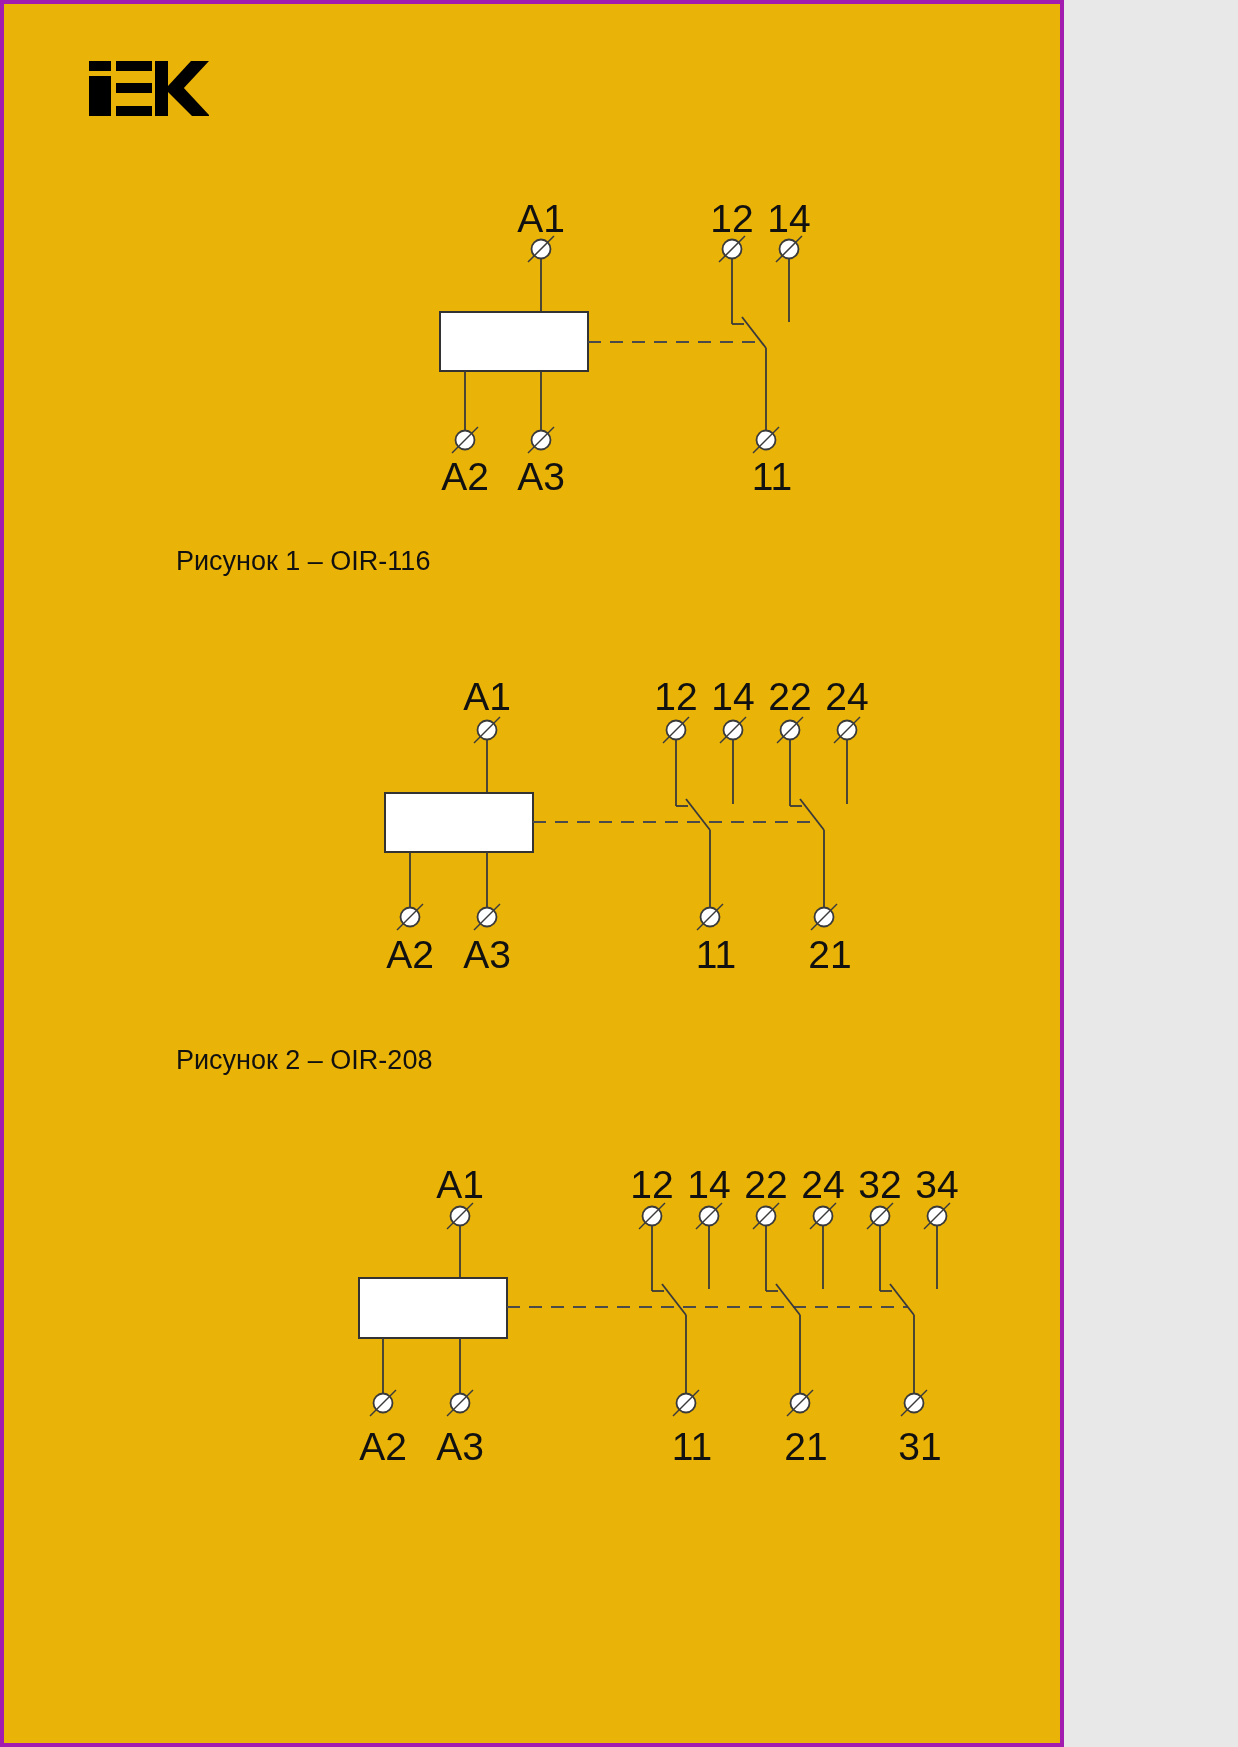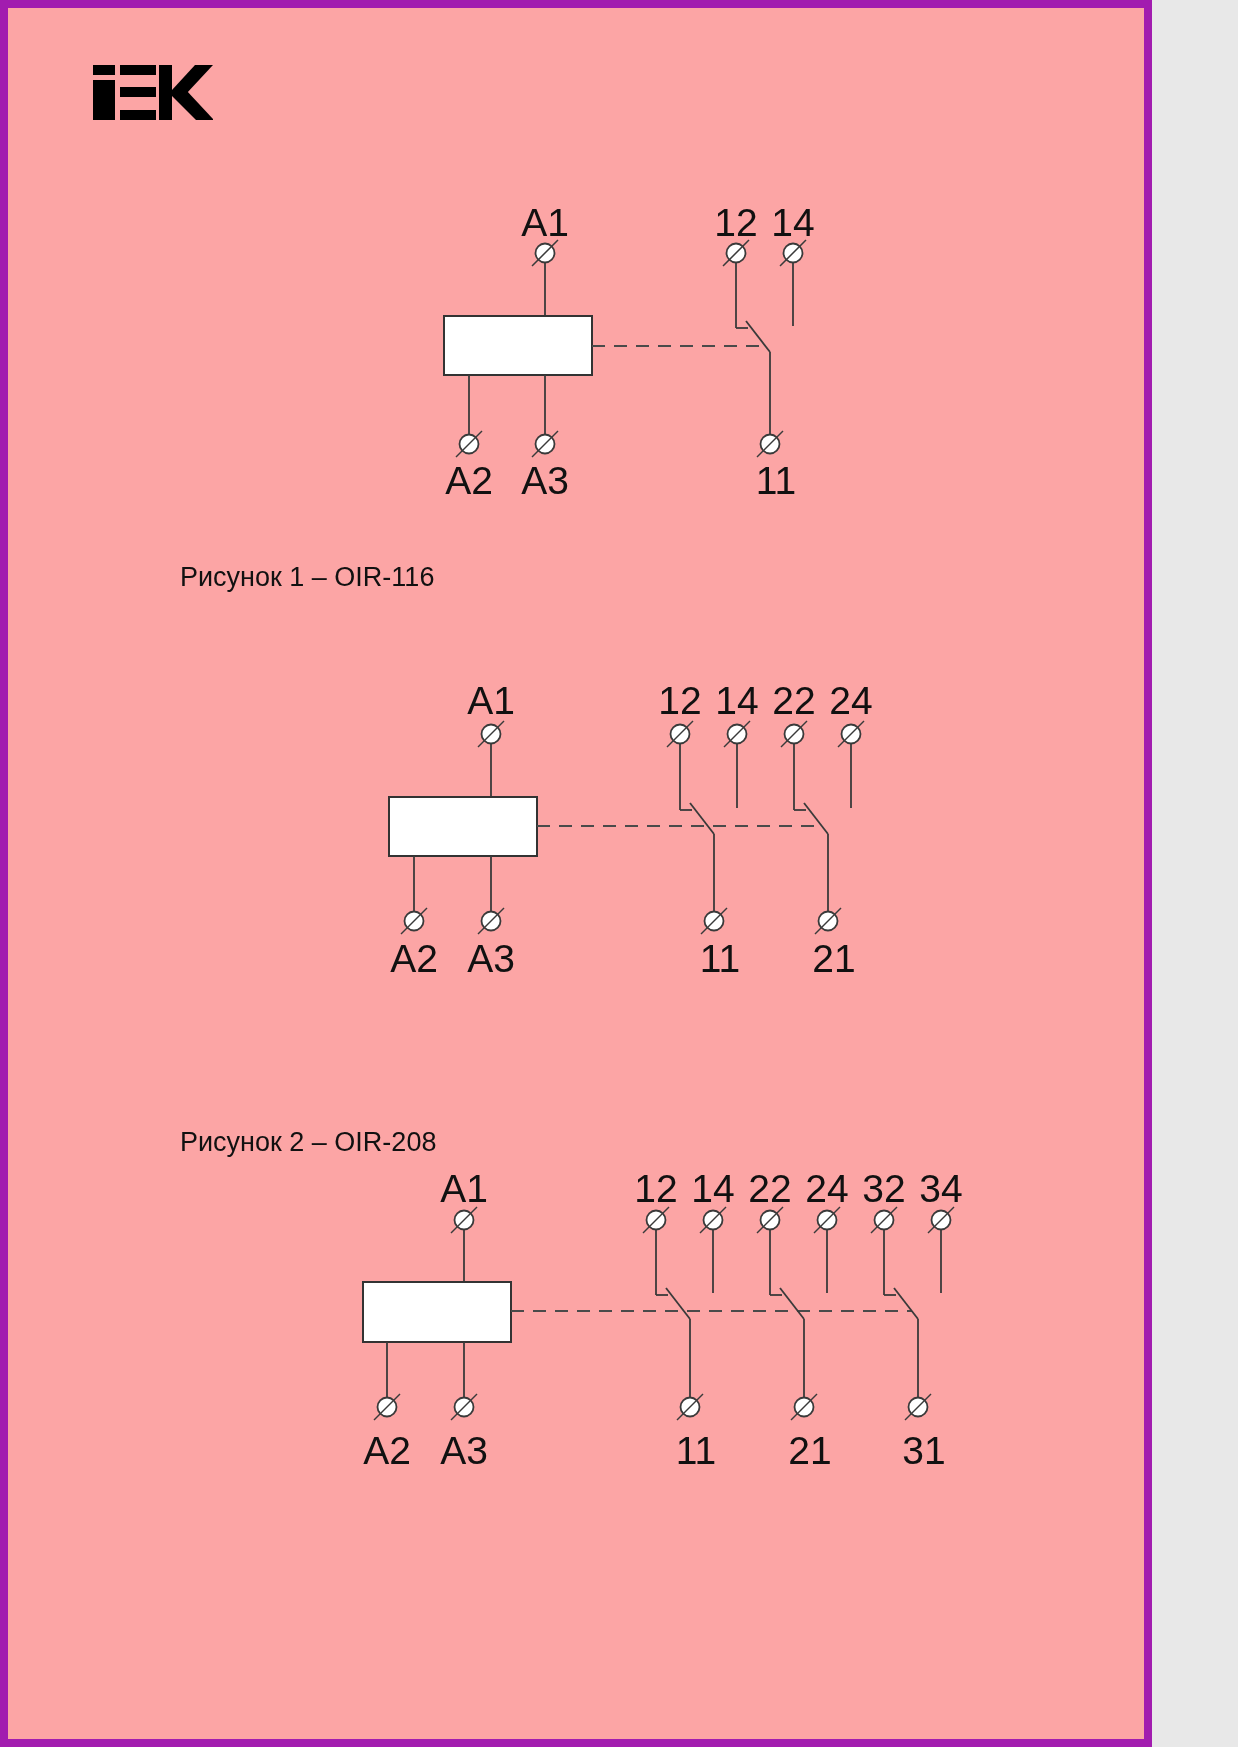--- a/index.html
+++ b/index.html
@@ -1,37 +1,36 @@
 <!DOCTYPE html>
 <html><head>
 <meta charset="utf-8">
 <style>
   html,body{margin:0;padding:0;background:#e8e8e8;}
   .page{
     position:relative;
-    width:1152px;height:1747px;
-    background:#fca5a5;
-    border:8px solid #a21caf;
+    width:1064px;height:1747px;
+    background:#eab308;
+    border:4px solid #a21caf;
     box-sizing:border-box;
     overflow:hidden;
     font-family:"Liberation Sans", sans-serif;
   }
   .logo{position:absolute;left:85px;top:57px;}
   .diagram{position:absolute;left:0;}
   .caption{
     position:absolute;
     left:172px;
     font-size:27px;
     line-height:1.1;
     color:#111;
     white-space:nowrap;
-    margin-top:12px;
   }
   #cap1{top:543px;}
-  #cap2{top:1108px;}
+  #cap2{top:1042px;}
   #cap3{top:1535px;}
   svg text{
     font-family:"Liberation Sans", sans-serif;
     font-size:39px;
     fill:#111;
     text-anchor:middle;
   }
   .wire{stroke:#3a3a3a;stroke-width:1.8;fill:none;}
   .slash{stroke:#3a3a3a;stroke-width:1.5;}
   .coilbox{stroke:#333;stroke-width:2;fill:#fff;}

